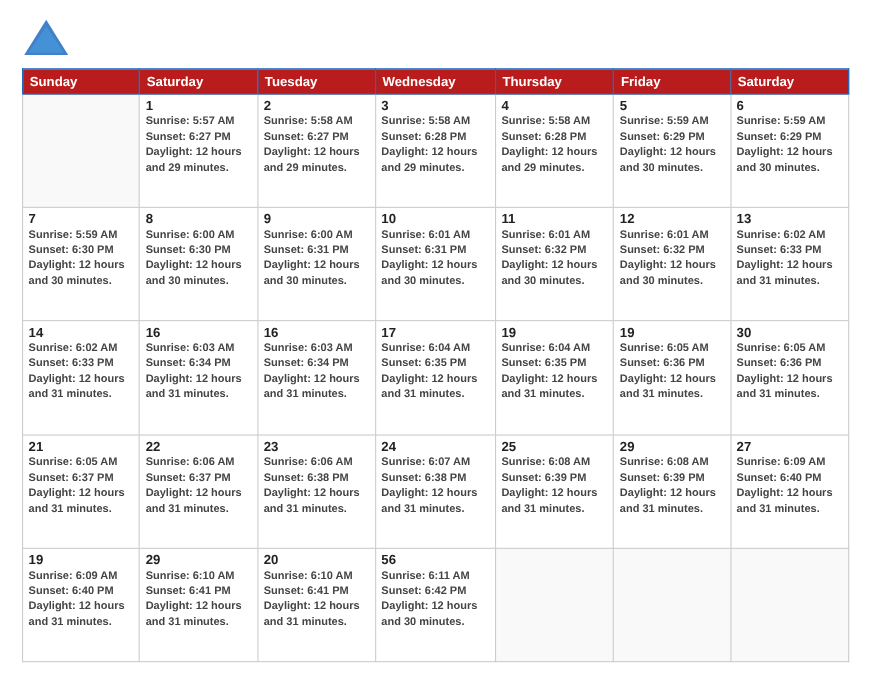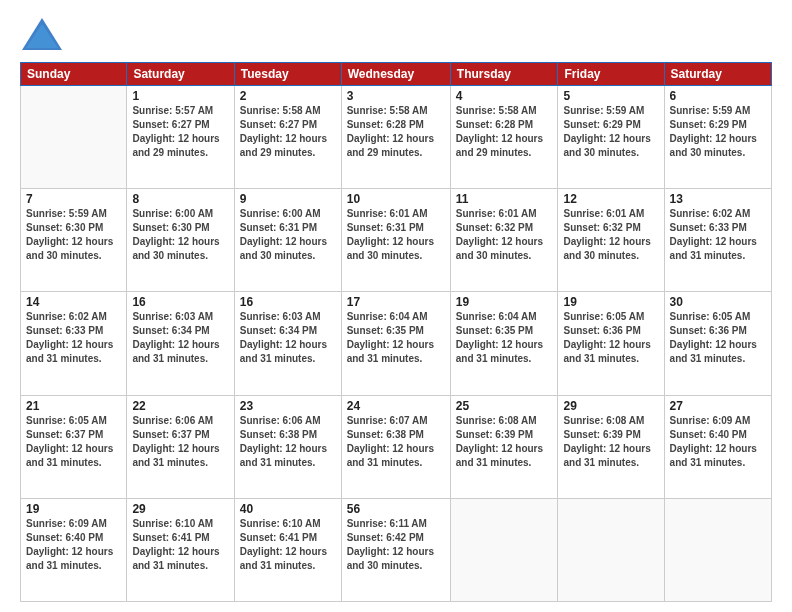--- a/index.html
+++ b/index.html
@@ -345,21 +345,21 @@
 and 31 minutes.</div>
           </td>
           <td>
             <span class="day-num">29</span>
             <div class="day-info">Sunrise: 6:10 AM
 Sunset: 6:41 PM
 Daylight: 12 hours
 and 31 minutes.</div>
           </td>
           <td>
-            <span class="day-num">40</span>
+            <span class="day-num">20</span>
             <div class="day-info">Sunrise: 6:10 AM
 Sunset: 6:41 PM
 Daylight: 12 hours
 and 31 minutes.</div>
           </td>
           <td>
             <span class="day-num">56</span>
             <div class="day-info">Sunrise: 6:11 AM
 Sunset: 6:42 PM
 Daylight: 12 hours

